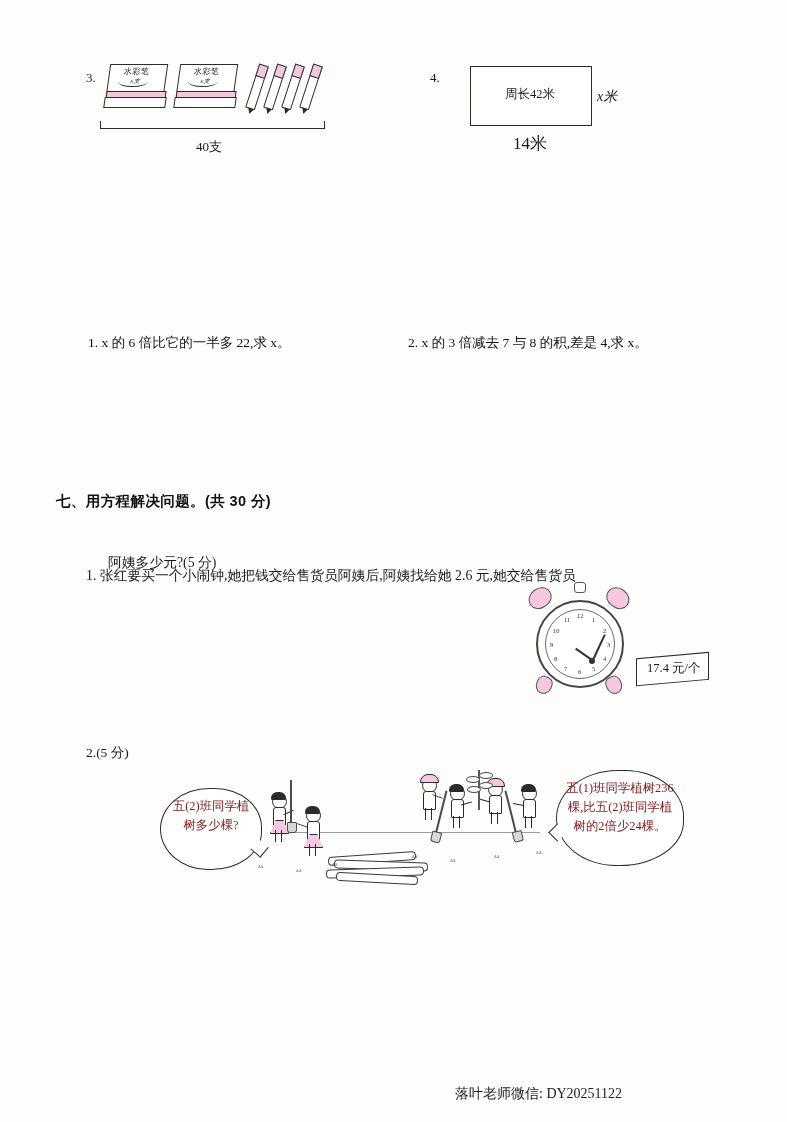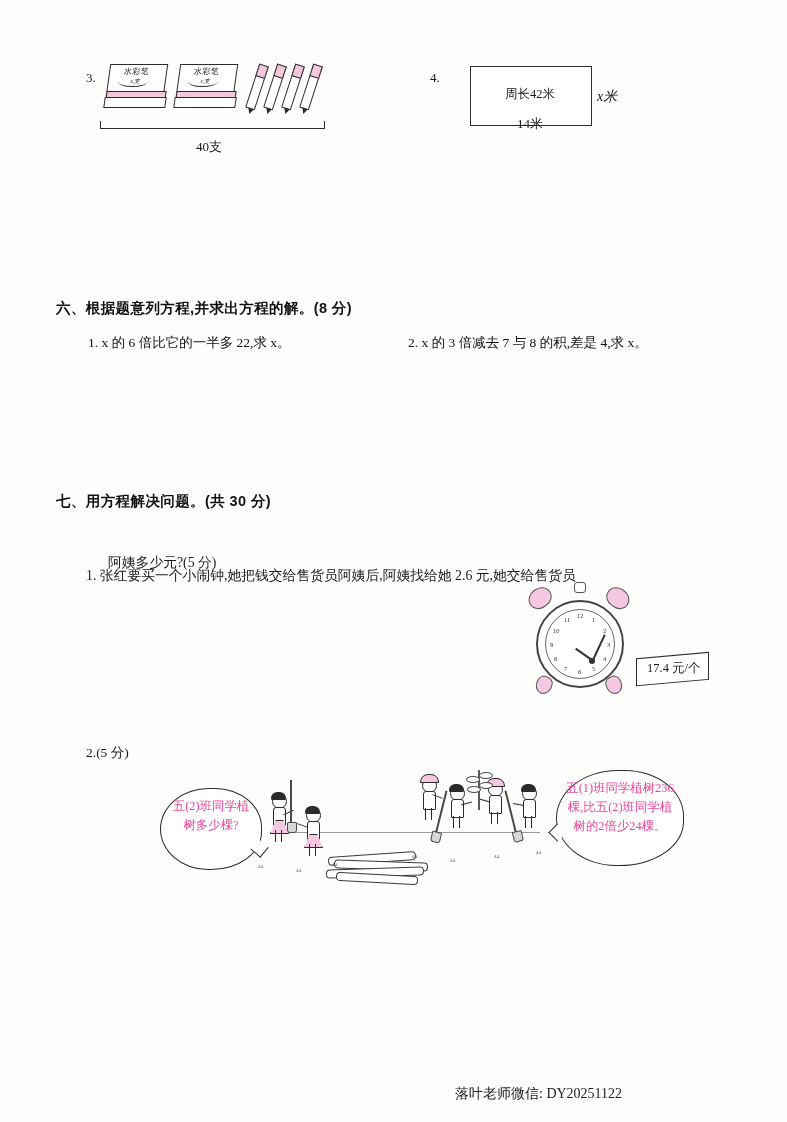--- a/index.html
+++ b/index.html
@@ -141,24 +141,24 @@
     font-size: 12.5px;
   }
   #q4-side-label {
     position: absolute;
     left: 597px; top: 88px;
     font-size: 14px;
     font-style: italic;
   }
   #q4-bottom-label {
     position: absolute;
-    left: 470px; top: 115px;
+    left: 470px; top: 132px;
     width: 120px;
     text-align: center;
-    font-size: 13px;
+    font-size: 17px;
   }
 
   
   .section-heading {
     position: absolute;
     left: 56px;
     font-family: "Liberation Sans", sans-serif;
     font-weight: bold;
     font-size: 14.5px;
     letter-spacing: 0.4px;
@@ -296,21 +296,21 @@
     width: 500px; height: 140px;
   }
   .speech {
     position: absolute;
     background: #fff;
     border: 1.3px solid #2b2b2b;
     border-radius: 48% 46% 50% 47% / 50% 48% 46% 50%;
     font-size: 12.4px;
     line-height: 19px;
     text-align: center;
-    color: #ec4899;
+    color: #7f1d1d;
     padding: 8px 6px;
     box-sizing: border-box;
   }
   #speech-left {
     left: 10px; top: 32px;
     width: 102px; height: 82px;
   }
   #speech-right {
     left: 406px; top: 14px;
     width: 128px; height: 96px;
@@ -472,21 +472,20 @@
   <div class="brace-tick abs" style="left:100px; top:121px; height:8px;"></div>
   <div class="brace-tick abs" style="left:324px; top:121px; height:8px;"></div>
   <div class="abs" id="q3-total">40支</div>
 
   <div class="abs" id="q4-number">4.</div>
   <div id="q4-rect"></div>
   <div id="q4-inner-label">周长42米</div>
   <div id="q4-side-label" class="ital">x米</div>
   <div id="q4-bottom-label">14米</div>
 
-  <div class="section-heading" id="sec6-heading">六、根据题意列方程,并求出方程的解。(8 分)</div>
   <div class="sub-q" id="sec6-q1">1. x 的 6 倍比它的一半多 22,求 x。</div>
   <div class="sub-q" id="sec6-q2">2. x 的 3 倍减去 7 与 8 的积,差是 4,求 x。</div>
 
   <div class="section-heading" id="sec7-heading">七、用方程解决问题。(共 30 分)</div>
 
   <div id="sec7-q1-text">1. 张红要买一个小闹钟,她把钱交给售货员阿姨后,阿姨找给她 2.6 元,她交给售货员</div>
   <div id="sec7-q1-line2">阿姨多少元?(5 分)</div>
 
   <div id="clock-wrap">
     <div class="bell left"></div>

